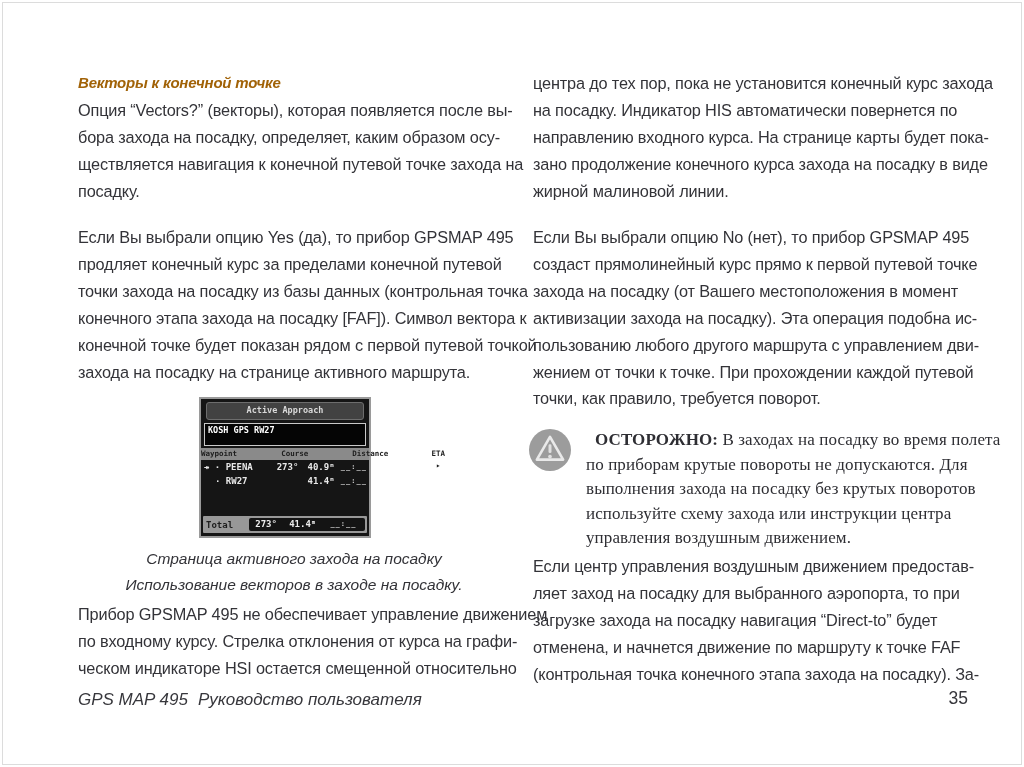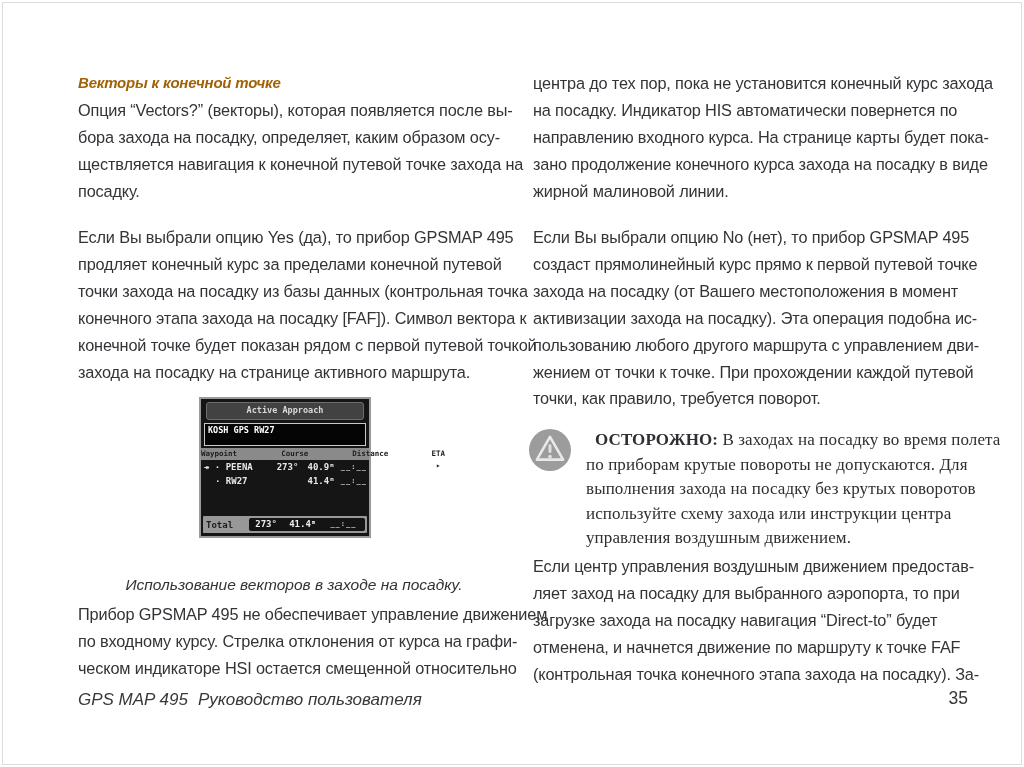--- a/index.html
+++ b/index.html
@@ -120,21 +120,21 @@
   <div class="gps-total">
     <div class="gps-total-label">Total</div>
     <div class="gps-total-inset">
       <div class="gps-t-crs">273°</div>
       <div class="gps-t-dst">41.4ᵐ</div>
       <div class="gps-t-eta gps-eta-val">__:__</div>
     </div>
   </div>
 </div>
 
-<div class="caption" style="top:546px;"><br><span>Использование векторов в заходе на посадку.</span></div>
+<div class="caption" style="top:546px;"><span>Страница активного захода на посадку</span><br><span>Использование векторов в заходе на посадку.</span></div>
 
 <div class="para" style="left:78px;top:601px;">Прибор GPSMAP 495 не обеспечивает управление движением
 по входному курсу. Стрелка отклонения от курса на графи-
 ческом индикаторе HSI остается смещенной относительно</div>
 
 <div class="para" style="left:533px;top:70px;">центра до тех пор, пока не установится конечный курс захода
 на посадку. Индикатор HIS автоматически повернется по
 направлению входного курса. На странице карты будет пока-
 зано продолжение конечного курса захода на посадку в виде
 жирной малиновой линии.</div>

